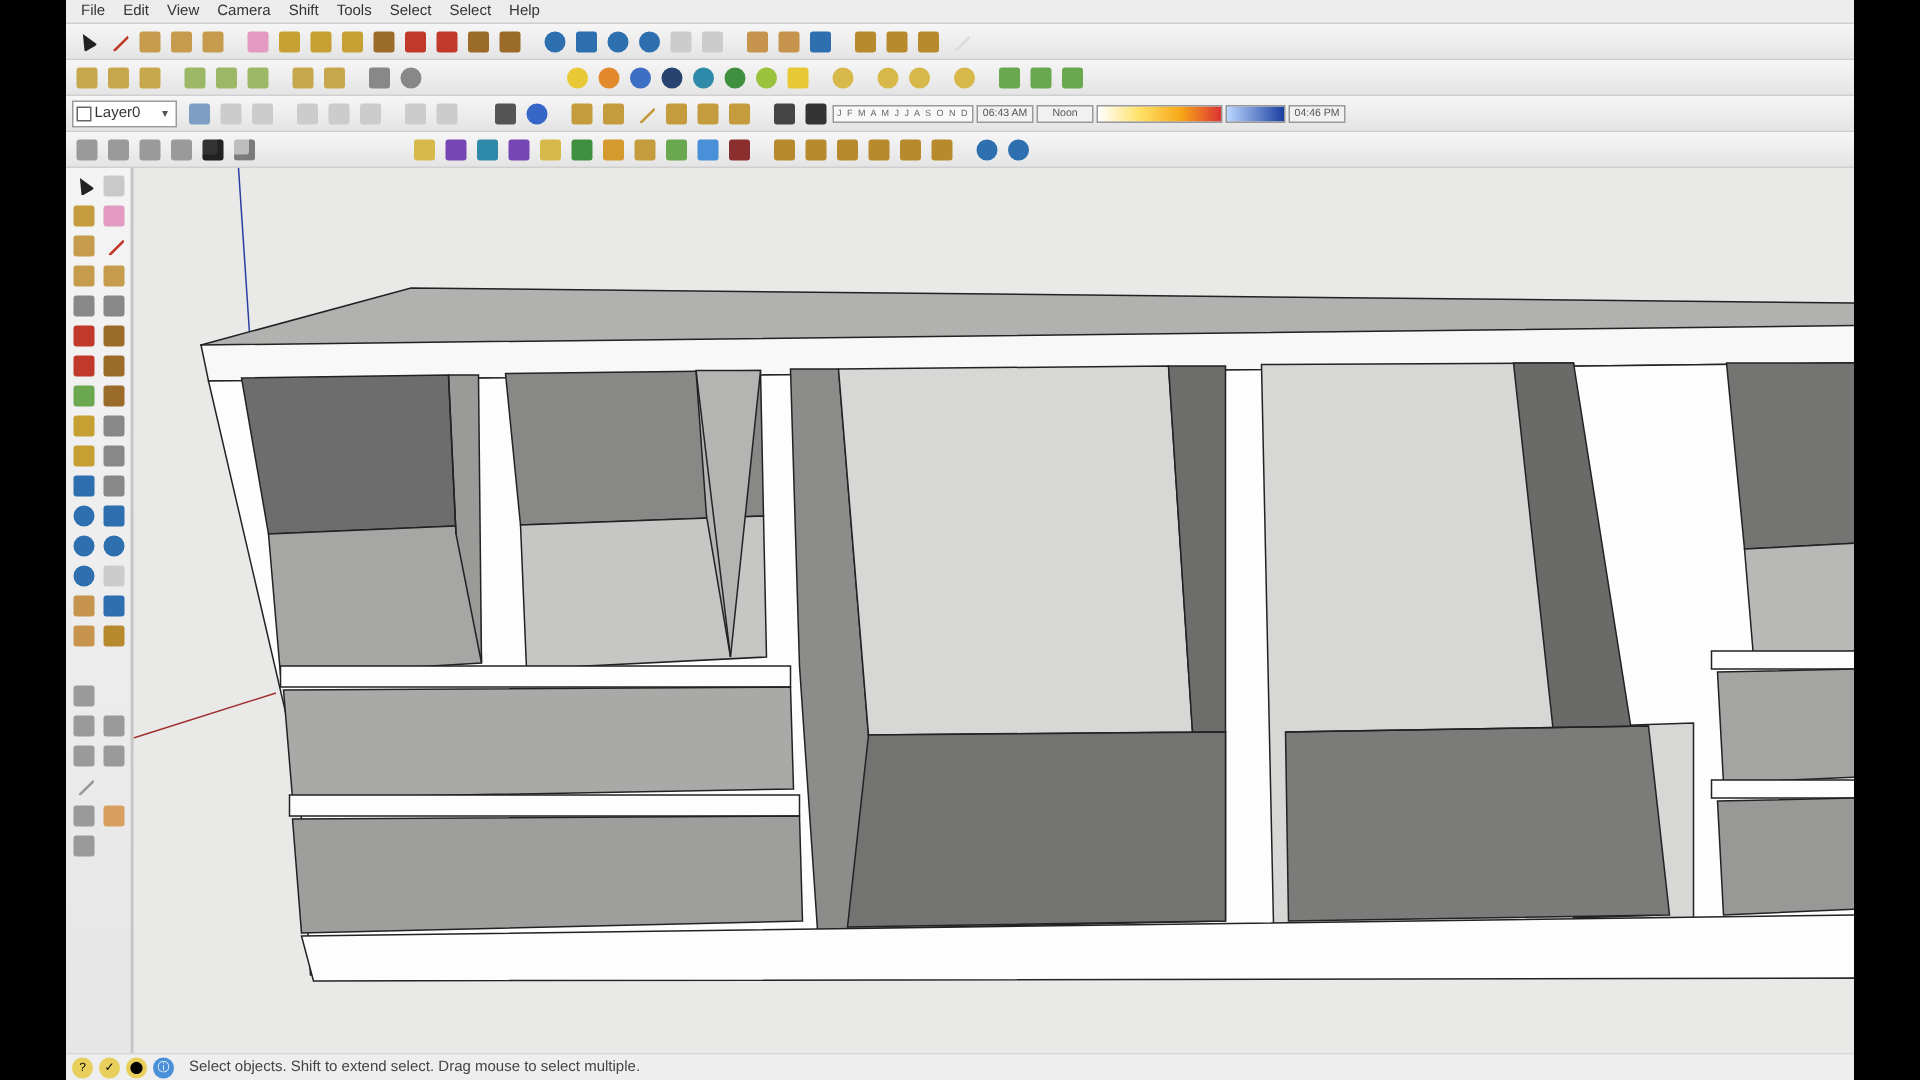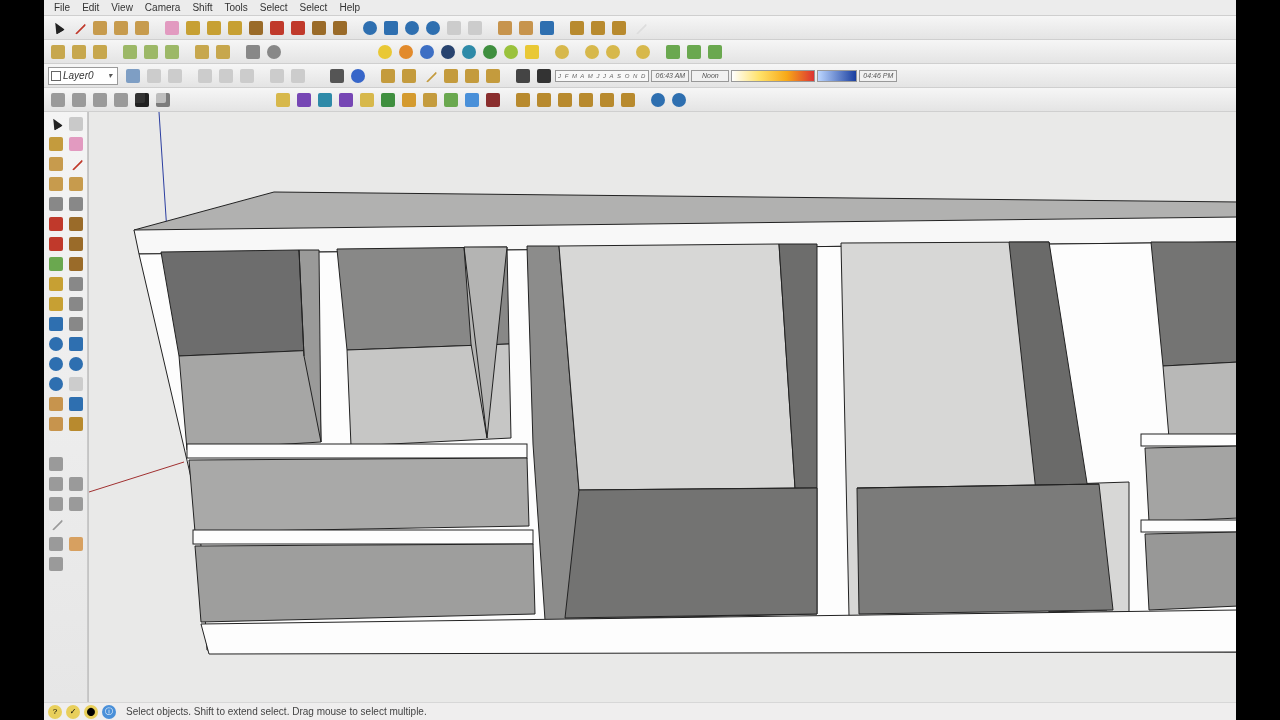--- a/index.html
+++ b/index.html
@@ -13,21 +13,21 @@
   .titlebar .title{color:#444;font-size:10px;}
   .titlebar .spacer{flex:1;}
   .capbtn{width:26px;height:14px;margin-left:2px;border:1px solid #888;border-radius:2px;display:flex;align-items:center;justify-content:center;font-size:8px;}
   .capbtn.min{background:linear-gradient(#e8e8e8,#c8c8c8);}
   .capbtn.max{background:linear-gradient(#e8e8e8,#c8c8c8);}
   .capbtn.close{background:linear-gradient(#e98178,#c0392b);color:#fff;}
   
   .menubar{height:16px;background:#ececec;display:flex;align-items:center;padding:0 4px;border-bottom:1px solid #cfcfcf;}
   .menubar span{padding:0 6px;font-size:10px;color:#333;}
   
-  .toolrow{height:24px;background:linear-gradient(#f6f6f6,#e4e4e4);display:flex;align-items:center;padding:1px 4px;border-bottom:1px solid #cfcfcf;gap:1px;font-style:italic;}
+  .toolrow{height:24px;background:linear-gradient(#f6f6f6,#e4e4e4);display:flex;align-items:center;padding:1px 4px;border-bottom:1px solid #cfcfcf;gap:1px;}
   .tbtn{width:20px;height:20px;border:1px solid transparent;border-radius:2px;display:flex;align-items:center;justify-content:center;}
   .tsep{width:8px;}
   .ic{width:14px;height:14px;}
   .layerbox{display:flex;align-items:center;height:18px;border:1px solid #9a9a9a;background:#fff;padding:0 2px;margin-right:4px;}
   .layerbox .chk{width:10px;height:10px;border:1px solid #666;margin-right:2px;}
   .layerbox .lbl{font-size:10px;color:#333;width:42px;}
   .layerbox .dd{width:10px;height:10px;font-size:8px;color:#555;text-align:center;}
   .shadowbar{display:flex;align-items:center;gap:2px;}
   .grad{height:12px;border:1px solid #999;}
   .grad.sun{width:84px;background:linear-gradient(90deg,#fff,#ffe26a,#f7a918,#d33);}      

